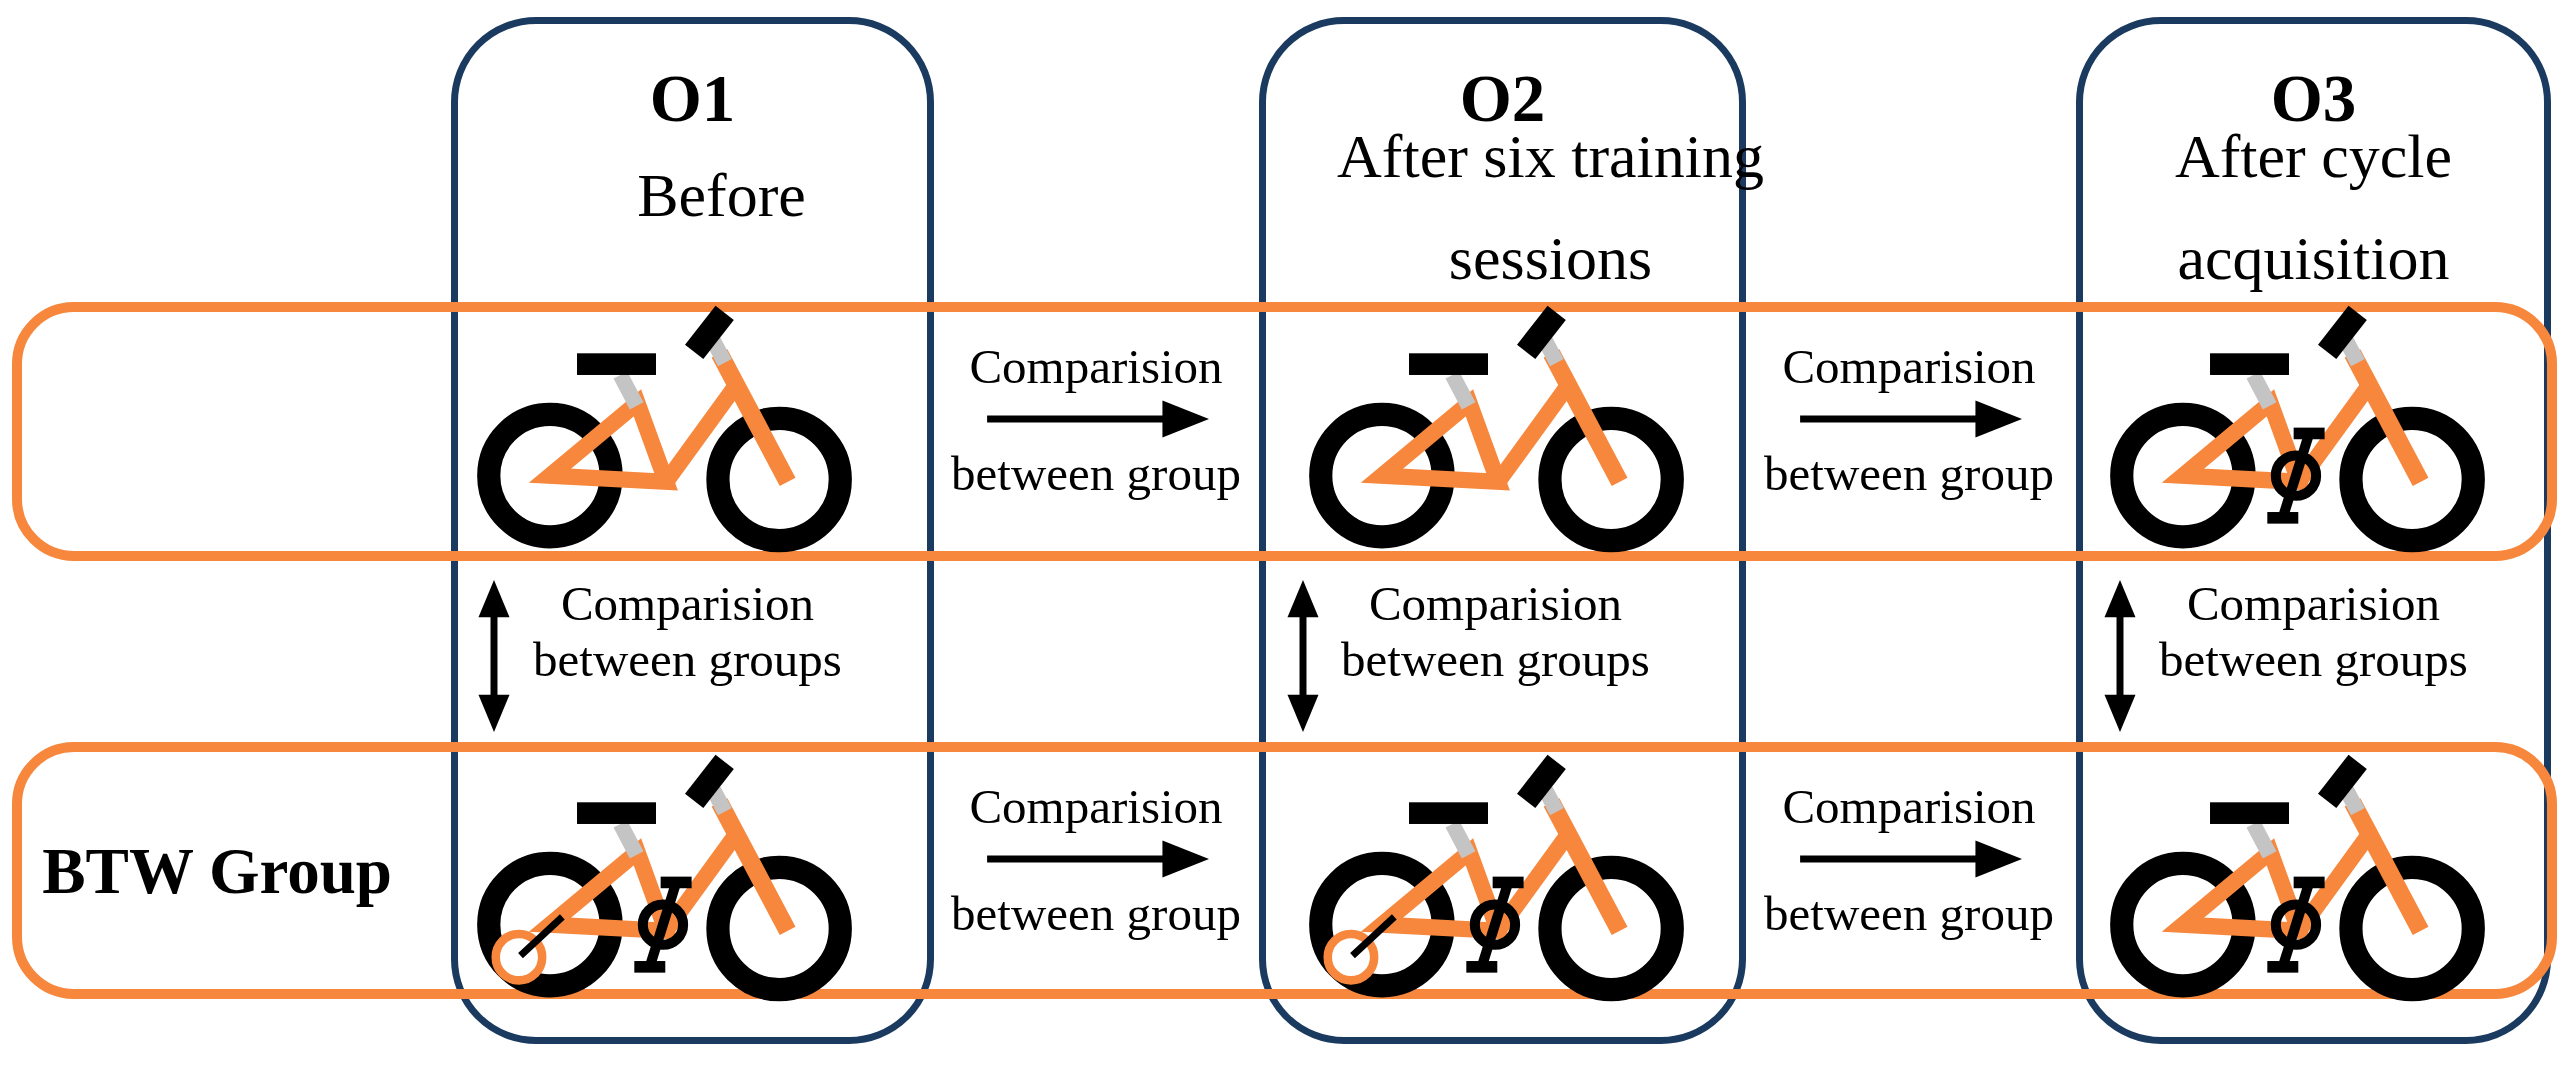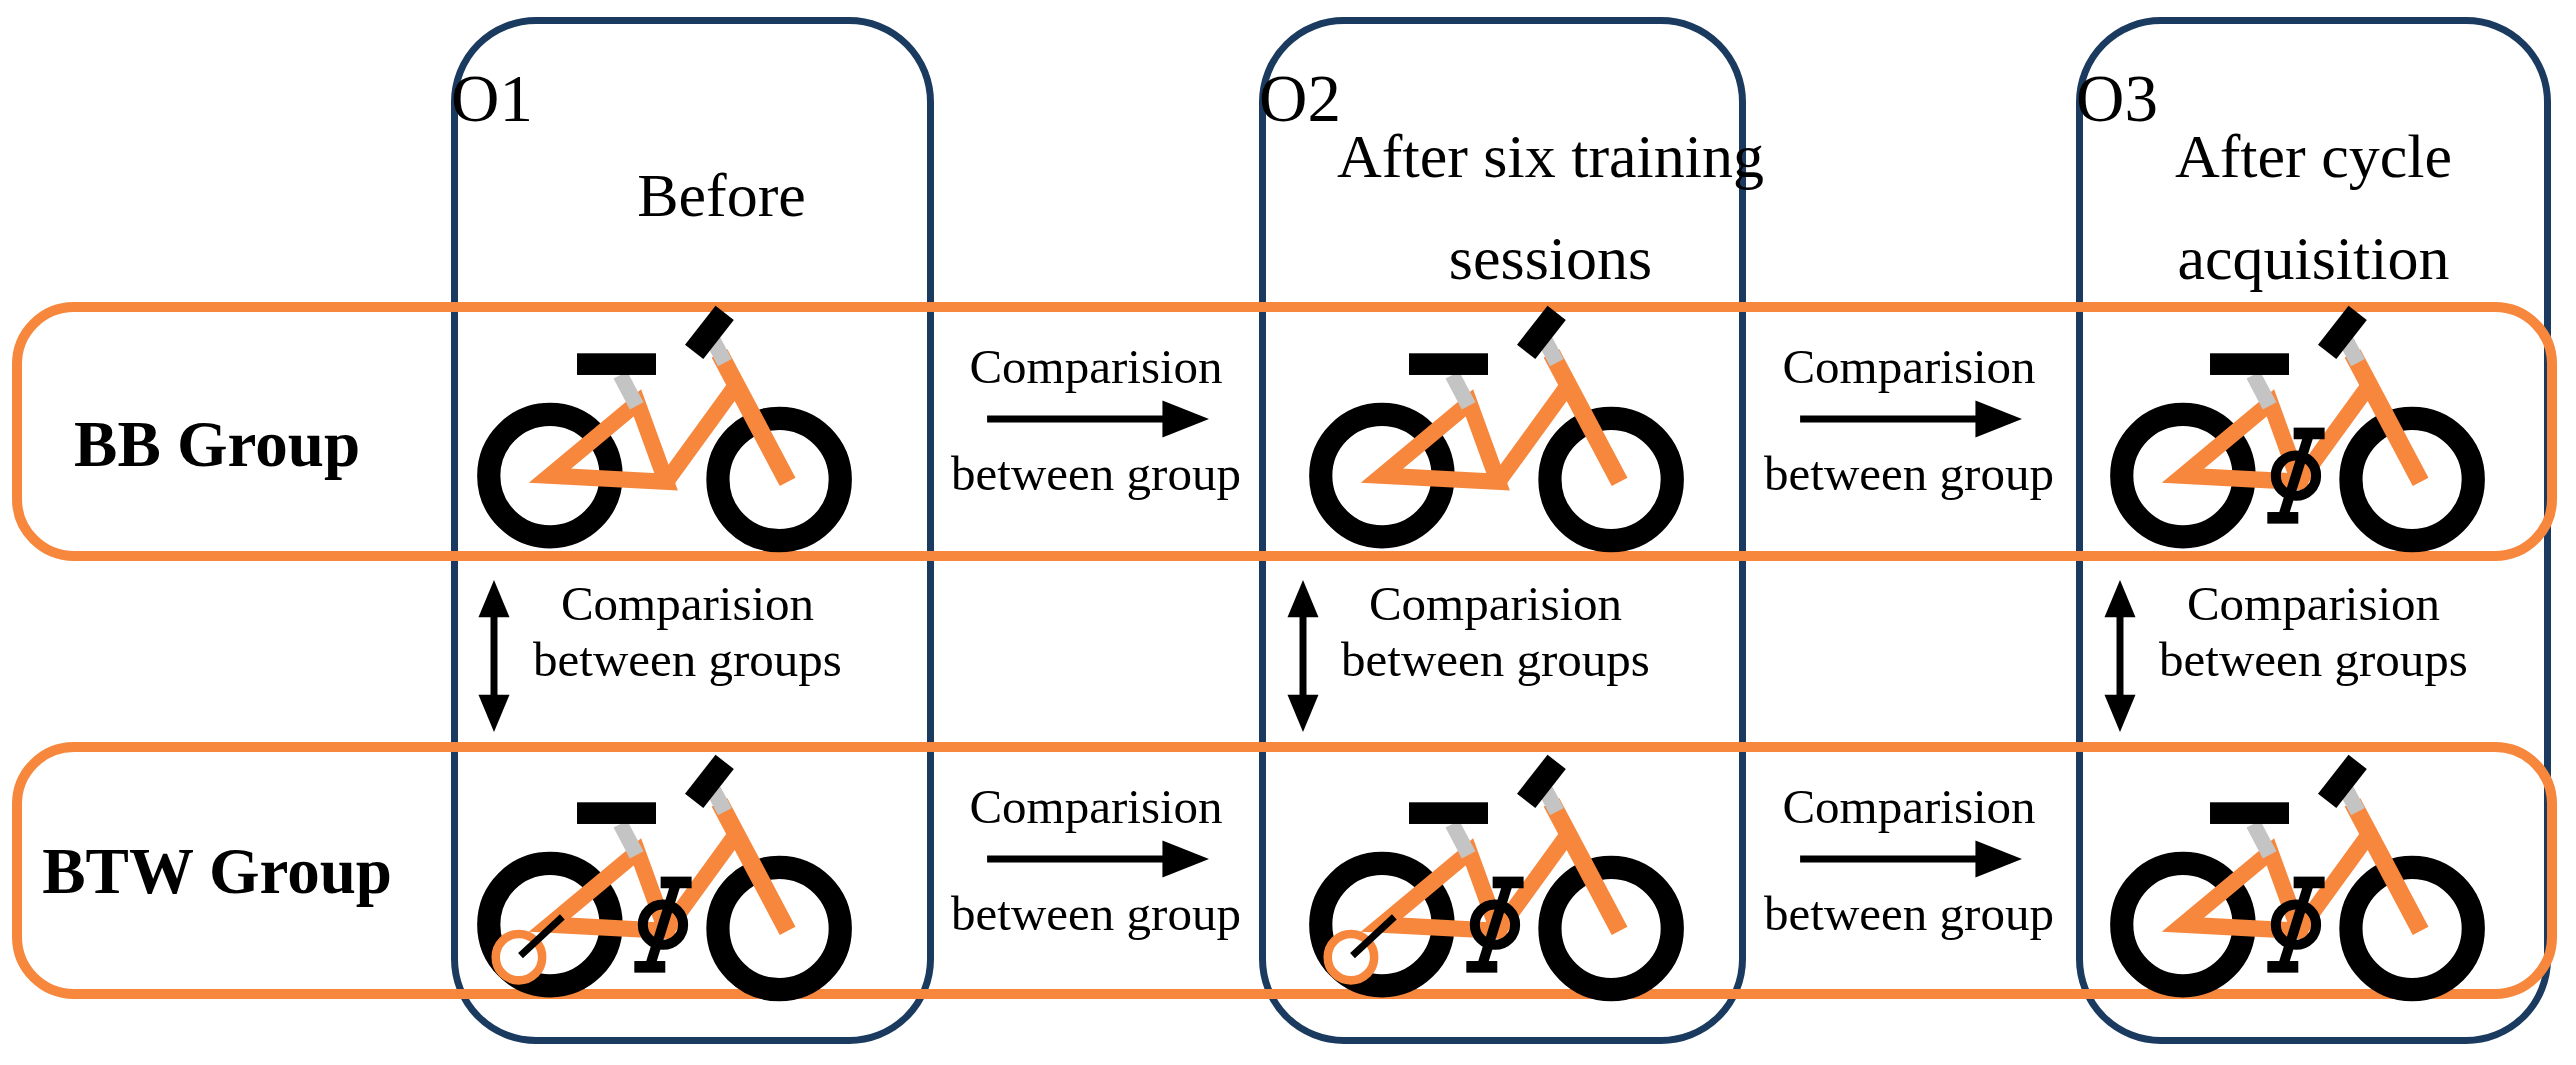--- a/index.html
+++ b/index.html
@@ -23,21 +23,21 @@
   .row-box{
     position:absolute;left:11.6px;width:2545px;
     border:10px solid #F6873C;border-radius:62px;
     box-sizing:border-box;background:transparent;
   }
   .row-box.r1{top:302px;height:259px;}
   .row-box.r2{top:742px;height:257px;}
   
   .col-title{
     position:absolute;top:60px;height:77px;line-height:77px;
-    font-size:67px;font-weight:normal;text-align:left;
+    font-size:67px;font-weight:bold;text-align:center;
   }
   .col-title.c1{left:451px;width:483px;}
   .col-title.c2{left:1259px;width:487px;}
   .col-title.c3{left:2076px;width:475px;}
   .col-sub{
     position:absolute;top:104px;height:205px;
     display:flex;flex-direction:column;justify-content:center;
     text-align:center;font-size:62px;line-height:102px;
   }
   .col-sub.c1{left:451px;width:541px;padding-bottom:23px;box-sizing:border-box;}
@@ -148,21 +148,20 @@
   <div class="col-sub c2">
     <div>After six training</div>
     <div>sessions</div>
   </div>
   <div class="col-title c3">O3</div>
   <div class="col-sub c3">
     <div>After cycle</div>
     <div>acquisition</div>
   </div>
 
-  <div class="group-label r1">BB Group</div>
   <div class="group-label r2">BTW Group</div>
 
   <svg class="bike p11" viewBox="0 0 560 350">
       <use href="#bike-balance" xlink:href="#bike-balance"></use>
     </svg>
   <svg class="bike p12" viewBox="0 0 560 350">
       <use href="#bike-balance" xlink:href="#bike-balance"></use>
     </svg>
   <svg class="bike p13" viewBox="0 0 560 350">
       <use href="#bike-pedal" xlink:href="#bike-pedal"></use>

